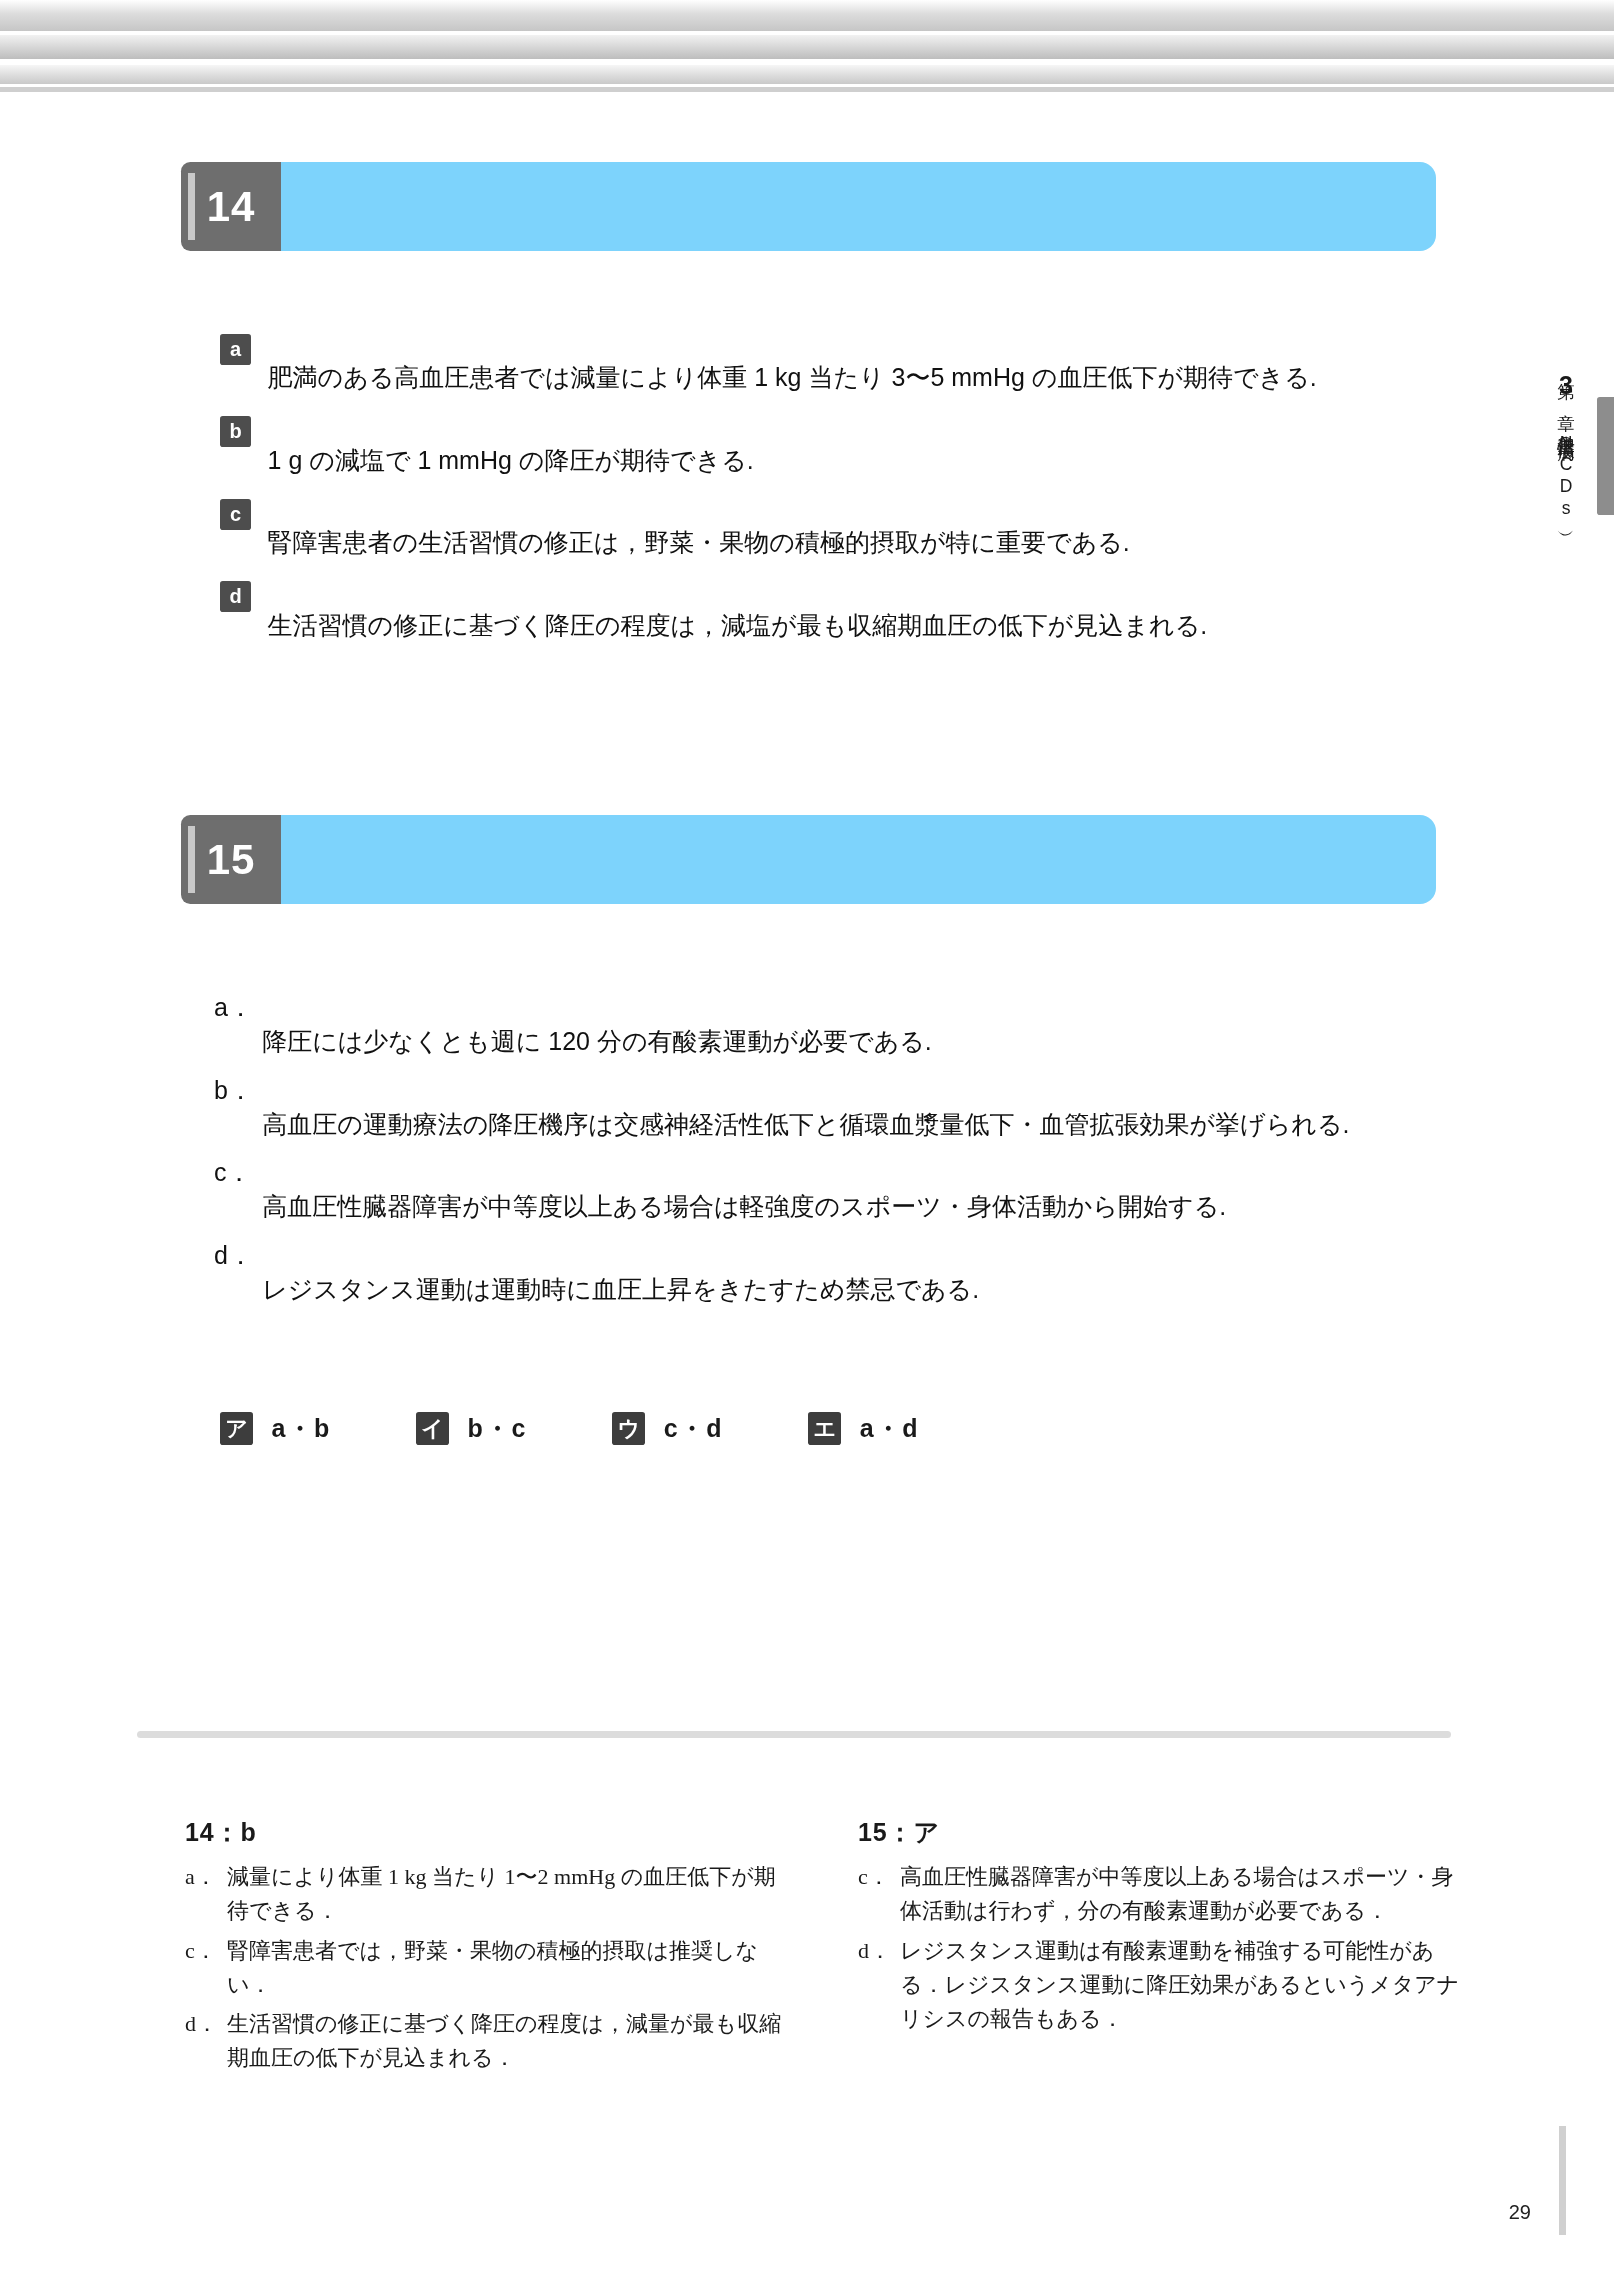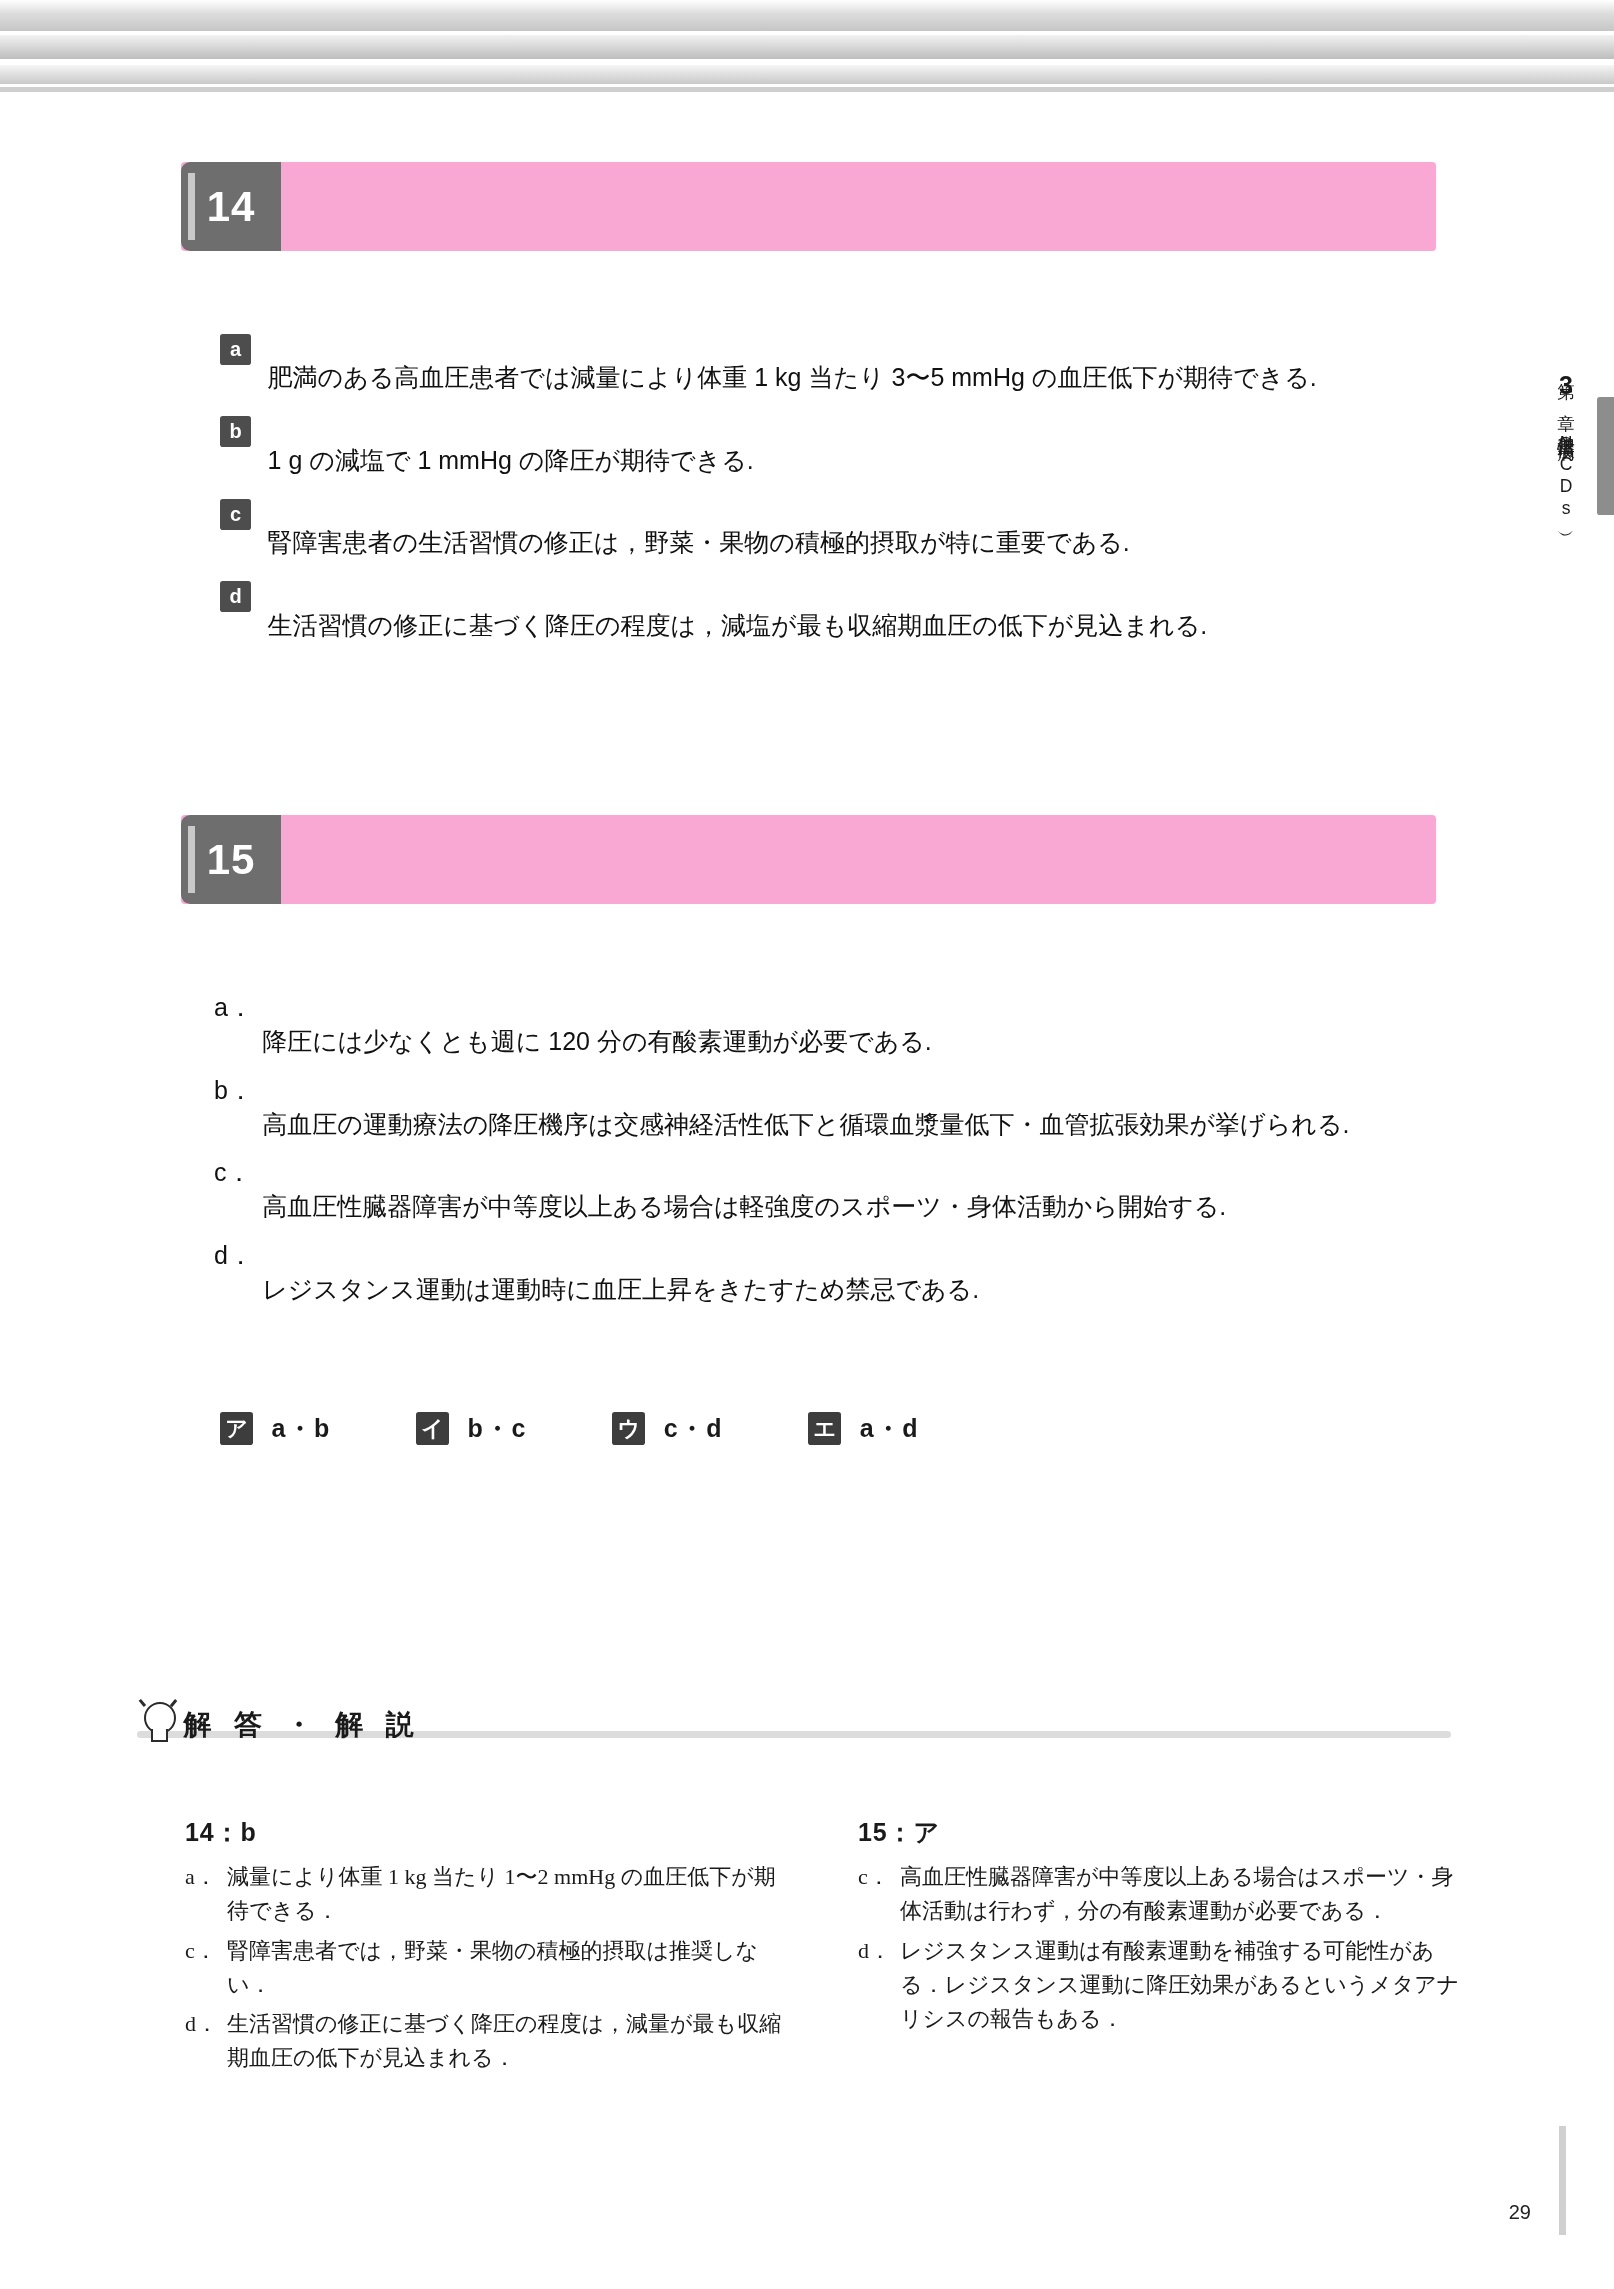--- a/index.html
+++ b/index.html
@@ -53,22 +53,22 @@
   }
   .side-text .big {
     font-size: 25px;
     font-weight: bold;
   }
 
   
   .q-block { position: absolute; left: 181px; width: 1255px; }
   .q-header {
     position: relative;
-    background: #f9a8d4;
-    border-radius: 4px;
+    background: #7dd3fc;
+    border-radius: 16px;
     min-height: 89px;
     padding: 14.8px 24px 16.6px 113px;
     box-sizing: border-box;
   }
   .q-num {
     position: absolute;
     left: 0px;
     top: 0px;
     width: 100px;
     height: 100%;
@@ -357,29 +357,20 @@
       <div class="opt-mark">ウ</div>
       <div class="opt-label">c・d</div>
     </div>
     <div class="opt">
       <div class="opt-mark">エ</div>
       <div class="opt-label">a・d</div>
     </div>
   </div>
 
   <div class="exp-rule"></div>
-  <div class="exp-title-wrap">
-    <div class="bulb">
-      <div class="ray l"></div>
-      <div class="ray r"></div>
-      <div class="glass"></div>
-      <div class="base"></div>
-    </div>
-    <div class="exp-title">解 答 ・ 解 説</div>
-  </div>
 
   <div class="exp-col left">
     <div class="exp-head">14：b</div>
     <div class="exp-item">
       <div class="exp-mark">a．</div>
       <div class="exp-text">減量により体重 1 kg 当たり 1〜2 mmHg の血圧低下が期待できる．</div>
     </div>
     <div class="exp-item">
       <div class="exp-mark">c．</div>
       <div class="exp-text">腎障害患者では，野菜・果物の積極的摂取は推奨しない．</div>

